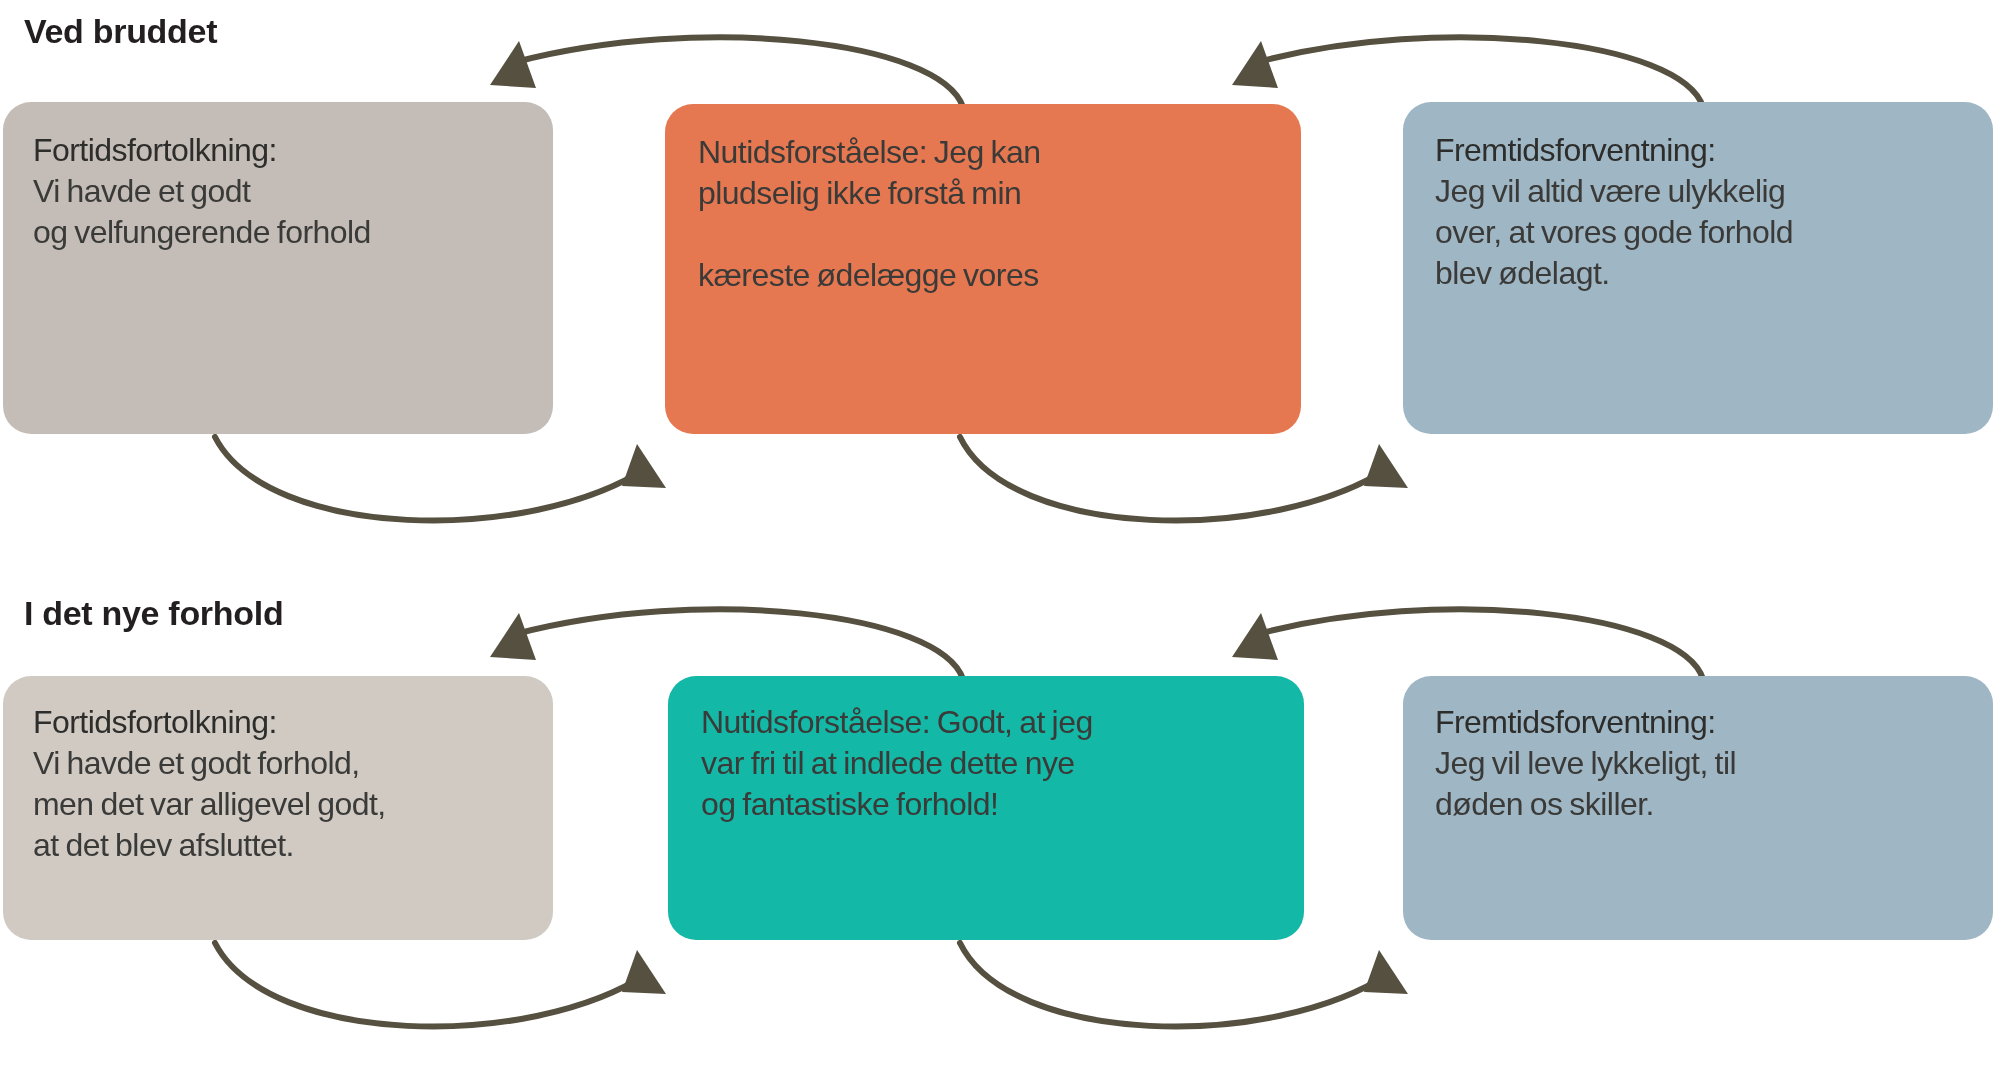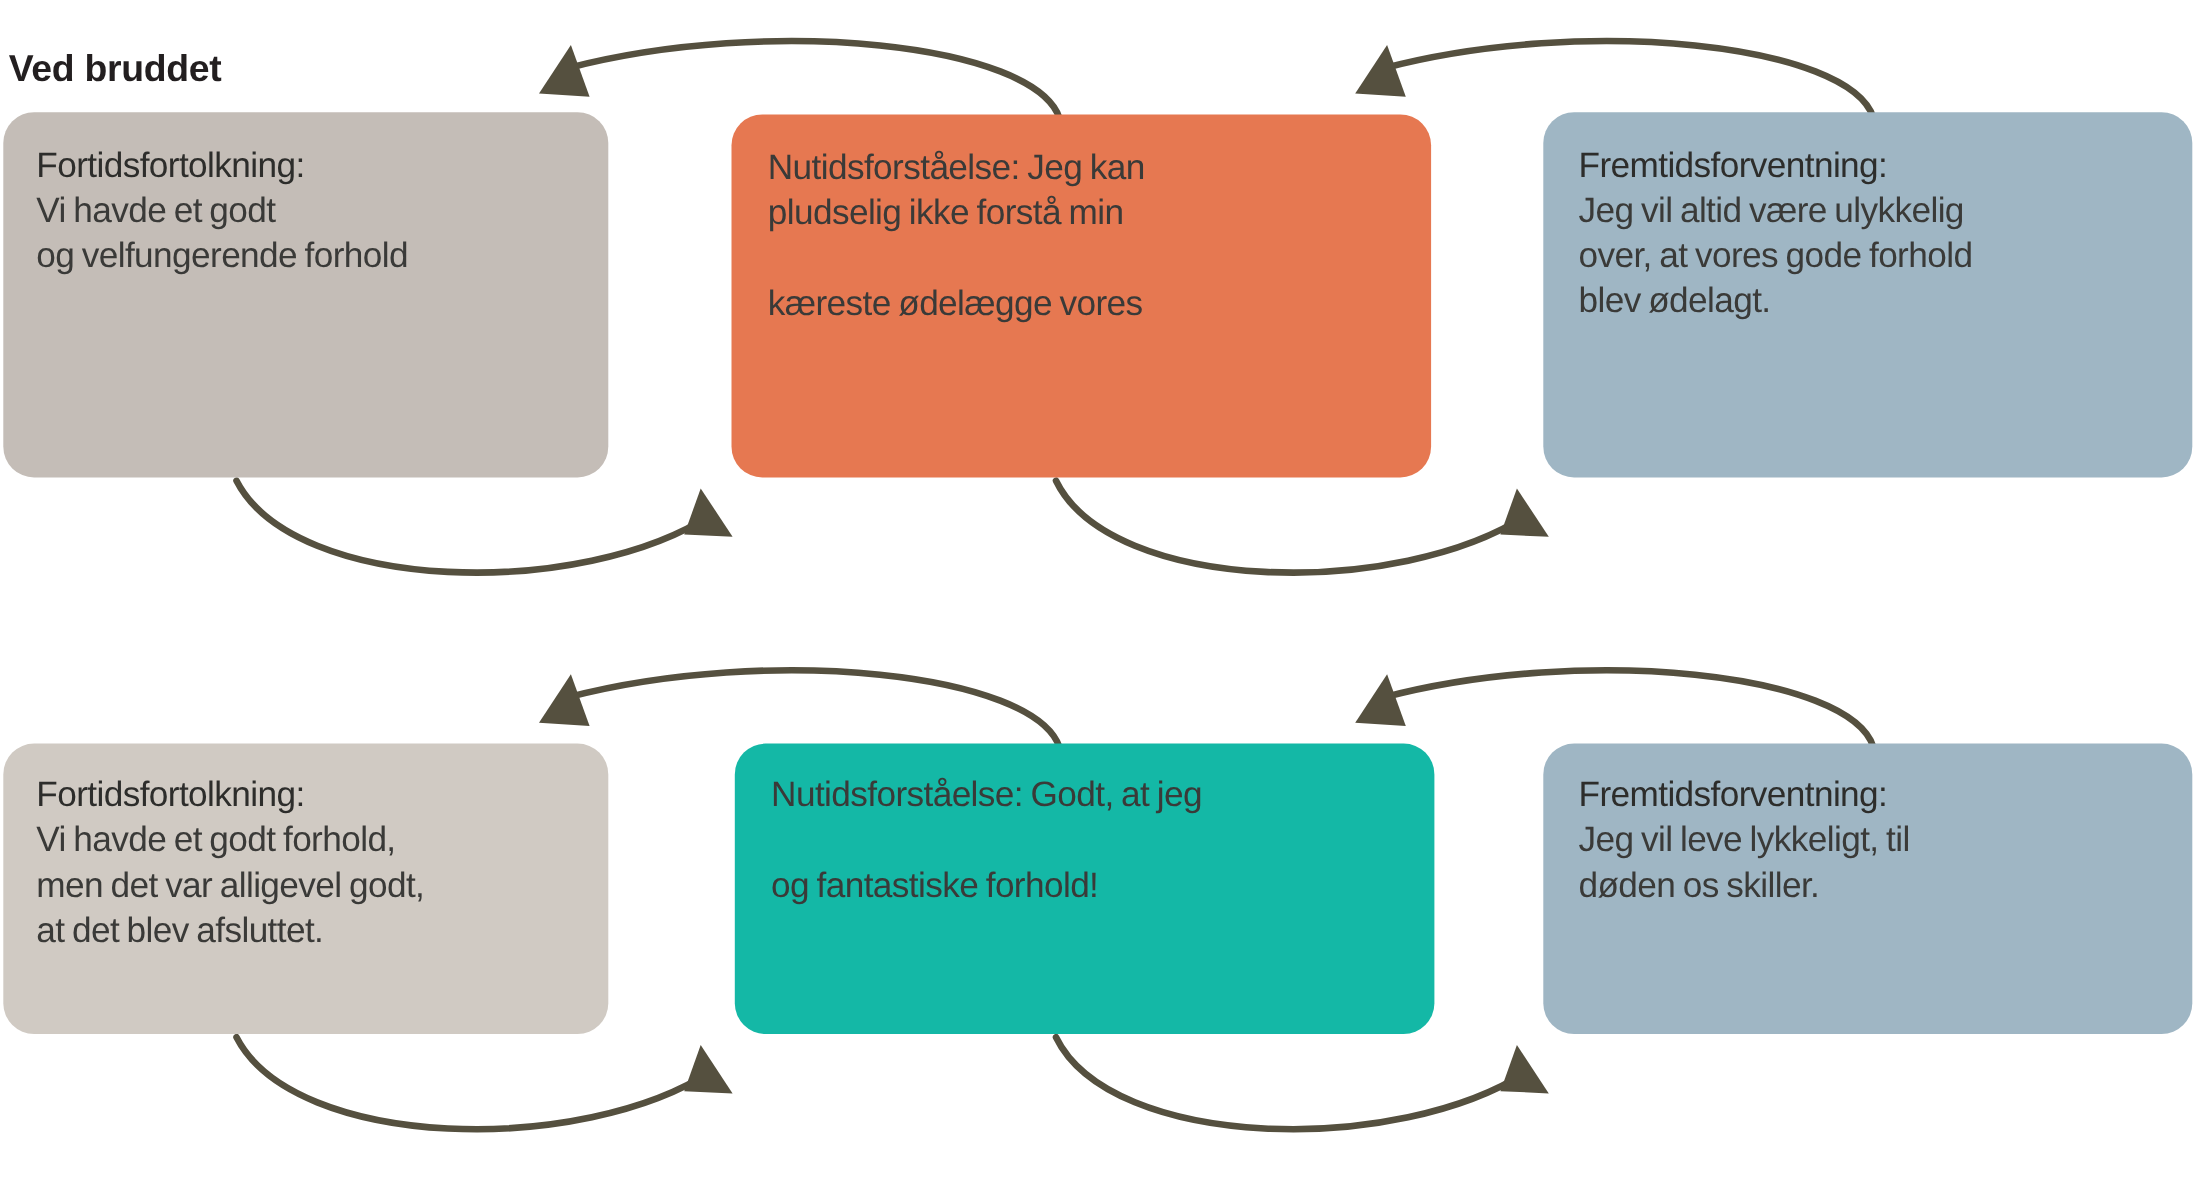--- a/index.html
+++ b/index.html
@@ -60,21 +60,21 @@
     letter-spacing: -0.55px;
     word-spacing: -1.5px;
   }
 
   .box-text .lead {
     font-weight: normal;
     color: #2d2d2b;
   }
 
   
-  #title-row-1 { left: 8px; top: 12px; margin-top: 32px; }
+  #title-row-1 { left: 24px; top: 12px; }
 
   #box-past-1 {
     left: 3px; top: 102px;
     width: 550px; height: 332px;
     background: #c4bdb7;
   }
   #box-past-1 .box-text { left: 30px; top: 28px; width: 500px; }
 
   #box-present-1 {
     left: 665px; top: 104px;
@@ -194,34 +194,35 @@
 
   <div class="box" id="box-future-1">
     <div class="box-text">
       <span class="lead">Fremtidsforventning:</span><br>
       <span>Jeg vil altid være ulykkelig</span><br>
       <span>over, at vores gode forhold</span><br>
       <span>blev ødelagt.</span>
     </div>
   </div>
 
+  <div class="section-title" id="title-row-2">I det nye forhold</div>
 
   <div class="box" id="box-past-2">
     <div class="box-text">
       <span class="lead">Fortidsfortolkning:</span><br>
       <span>Vi havde et godt forhold,</span><br>
       <span>men det var alligevel godt,</span><br>
       <span>at det blev afsluttet.</span>
     </div>
   </div>
 
   <div class="box" id="box-present-2">
     <div class="box-text">
       <span>Nutidsforståelse: Godt, at jeg</span><br>
-      <br>
+      <span>var fri til at indlede dette nye</span><br>
       <span>og fantastiske forhold!</span>
     </div>
   </div>
 
   <div class="box" id="box-future-2">
     <div class="box-text">
       <span class="lead">Fremtidsforventning:</span><br>
       <span>Jeg vil leve lykkeligt, til</span><br>
       <span>døden os skiller.</span>
     </div>

